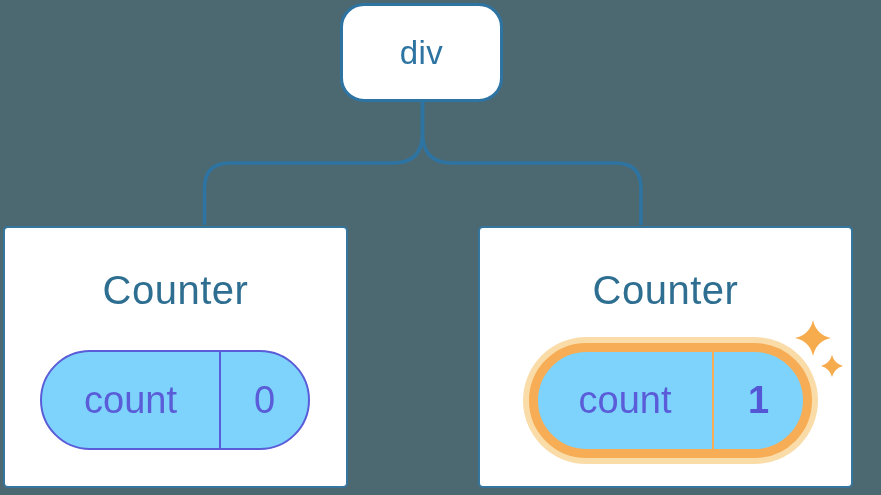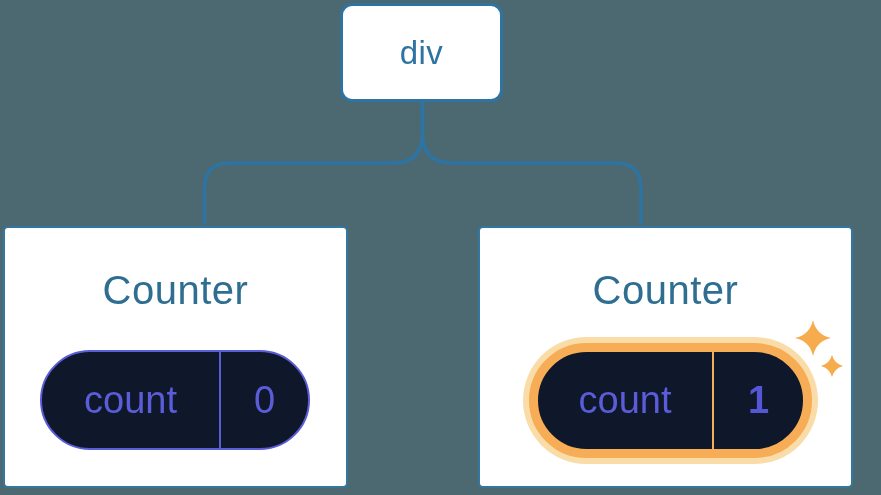--- a/index.html
+++ b/index.html
@@ -16,21 +16,21 @@
     left: 0; top: 0;
     width: 881px; height: 495px;
   }
   .node-div {
     position: absolute;
     left: 340px; top: 3px;
     width: 163px; height: 99px;
     box-sizing: border-box;
     background: #FFFFFF;
     border: 3px solid #2E74A3;
-    border-radius: 12px;
+    border-radius: 24px;
     display: flex;
     align-items: center;
     justify-content: center;
   }
   .node-div-label {
     font-size: 33px;
     font-weight: 500;
     color: #2E74A3;
     letter-spacing: 0.5px;
   }
@@ -50,21 +50,21 @@
     top: 40px; left: 0; right: 0;
     text-align: center;
     font-size: 40px;
     font-weight: 500;
     color: #2E6E91;
     letter-spacing: 0.5px;
   }
   .pill {
     position: absolute;
     box-sizing: border-box;
-    background: #0f172a;
+    background: #7dd3fc;
     display: flex;
     align-items: stretch;
     overflow: hidden;
   }
   .pill-plain {
     left: 35px; top: 122px;
     width: 270px; height: 100px;
     border: 2px solid #5A5CD8;
     border-radius: 50px;
   }

